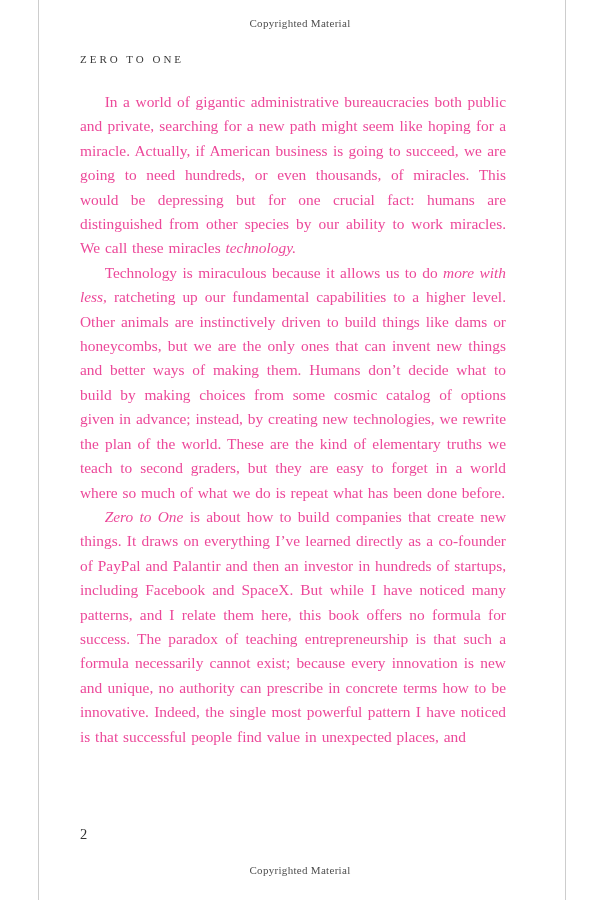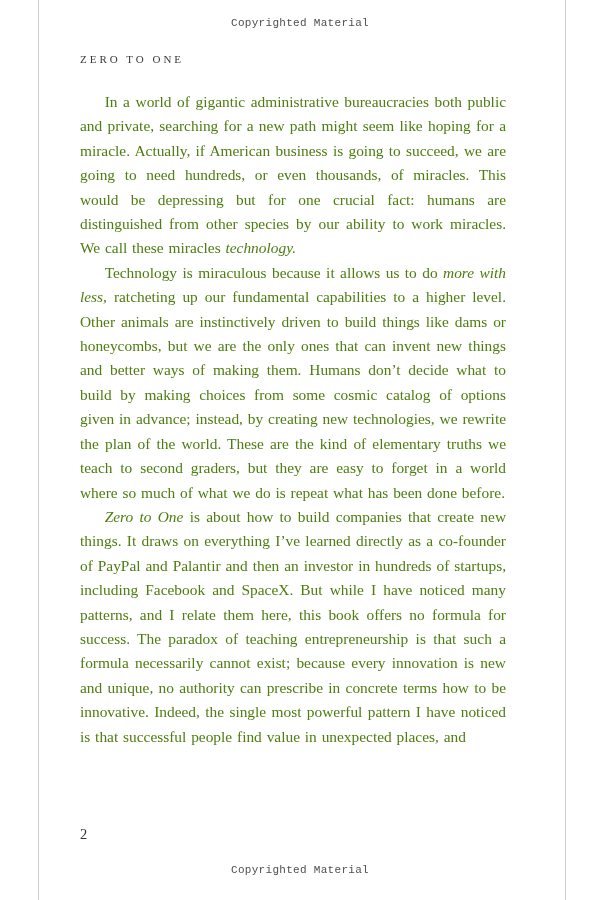--- a/index.html
+++ b/index.html
@@ -25,21 +25,21 @@
     width: 1px;
     background: #cdcdcd;
   }
   .scan-edge.left  { left: 38px; }
   .scan-edge.right { left: 565px; }
   .copyright {
     position: absolute;
     left: 0;
     width: 100%;
     text-align: center;
-    font-family: Liberation Mono, monospace;
+    font-family: Liberation Serif, serif;
     font-size: 11px;
     color: #4e4e4e;
     letter-spacing: 0.3px;
   }
   .copyright.top    { top: 17px; }
   .copyright.bottom { top: 864px; }
   .running-header {
     position: absolute;
     top: 53px;
     left: 80px;
@@ -48,21 +48,21 @@
     color: #3a3a3a;
     font-family: "Liberation Serif", serif;
   }
   .body-text {
     position: absolute;
     top: 90px;
     left: 80px;
     width: 426px;
     font-size: 15.4px;
     line-height: 24.4px;
-    color: #4d7c0f;
+    color: #ec4899;
     text-align: justify;
     word-spacing: 1px;
   }
   .body-text p {
     text-indent: 1.6em;
   }
   .seg-italic { font-style: italic; }
   .page-number {
     position: absolute;
     top: 826px;

